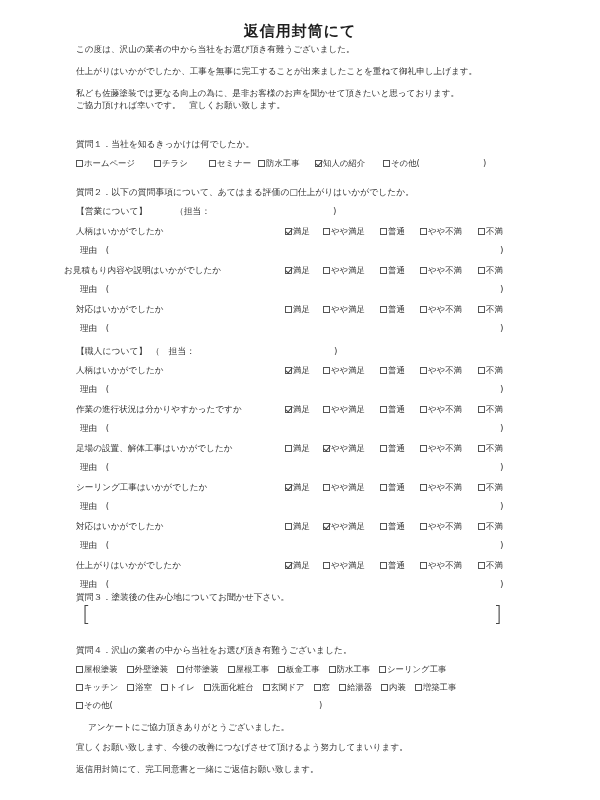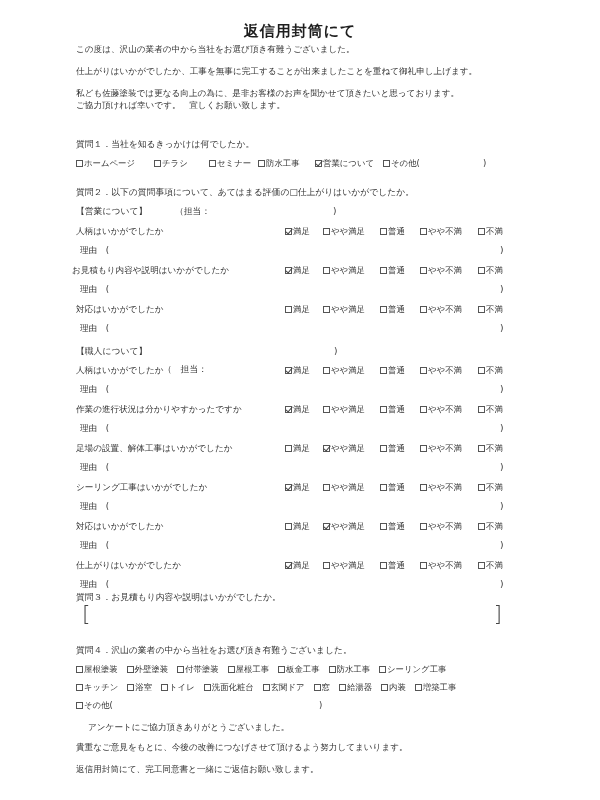--- a/index.html
+++ b/index.html
@@ -29,59 +29,59 @@
   <div class="abs p" style="left:76px;top:88px;">私ども佐藤塗装では更なる向上の為に、是非お客様のお声を聞かせて頂きたいと思っております。</div>
   <div class="abs p" style="left:76px;top:100px;">ご協力頂ければ幸いです。　宜しくお願い致します。</div>
 </div>
 
 <div>
   <div class="abs q" style="left:76px;top:139px;">質問１．当社を知るきっかけは何でしたか。</div>
   <div class="abs opt" style="left:76px;top:158px;"><span class="box"></span><span>ホームページ</span></div>
   <div class="abs opt" style="left:154px;top:158px;"><span class="box"></span><span>チラシ</span></div>
   <div class="abs opt" style="left:201px;top:158px;margin-left:8px;"><span class="box"></span><span>セミナー</span></div>
   <div class="abs opt" style="left:258px;top:158px;"><span class="box"></span><span>防水工事</span></div>
-  <div class="abs opt" style="left:315px;top:158px;"><span class="box checked"></span><span>営業について</span></div>
+  <div class="abs opt" style="left:315px;top:158px;"><span class="box checked"></span><span>知人の紹介</span></div>
   <div class="abs opt" style="left:383px;top:158px;"><span class="box"></span><span>その他(</span></div>
   <div class="abs opt" style="left:483px;top:158px;">)</div>
 </div>
 
 <div>
   <div class="abs q" style="left:76px;top:187px;">質問２．以下の質問事項について、あてはまる評価の□仕上がりはいかがでしたか。</div>
   <div class="abs q" style="left:76px;top:206px;">【営業について】</div>
   <div class="abs q" style="left:175px;top:206px;">（担当：</div>
   <div class="abs q" style="left:333px;top:206px;">)</div>
   <div id="sales-rows">
       <div class="abs row-label" style="left: 76px; top: 226px;">人柄はいかがでしたか</div>
       <div class="abs opt" style="left: 285px; top: 226px;"><span class="box checked"></span><span>満足</span></div>
       <div class="abs opt" style="left: 323px; top: 226px;"><span class="box"></span><span>やや満足</span></div>
       <div class="abs opt" style="left: 380px; top: 226px;"><span class="box"></span><span>普通</span></div>
       <div class="abs opt" style="left: 420px; top: 226px;"><span class="box"></span><span>やや不満</span></div>
       <div class="abs opt" style="left: 478px; top: 226px;"><span class="box"></span><span>不満</span></div>
       <div class="abs reason" style="left: 80px; top: 245px;">理由　(</div>
       <div class="abs paren-close" style="left: 500px; top: 245px;">)</div>
-      <div class="abs row-label" style="left: 72px; top: 265px;">お見積もり内容や説明はいかがでしたか</div>
+      <div class="abs row-label" style="left: 64px; top: 265px;">お見積もり内容や説明はいかがでしたか</div>
       <div class="abs opt" style="left: 285px; top: 265px;"><span class="box checked"></span><span>満足</span></div>
       <div class="abs opt" style="left: 323px; top: 265px;"><span class="box"></span><span>やや満足</span></div>
       <div class="abs opt" style="left: 380px; top: 265px;"><span class="box"></span><span>普通</span></div>
       <div class="abs opt" style="left: 420px; top: 265px;"><span class="box"></span><span>やや不満</span></div>
       <div class="abs opt" style="left: 478px; top: 265px;"><span class="box"></span><span>不満</span></div>
       <div class="abs reason" style="left: 80px; top: 284px;">理由　(</div>
       <div class="abs paren-close" style="left: 500px; top: 284px;">)</div>
       <div class="abs row-label" style="left: 76px; top: 304px;">対応はいかがでしたか</div>
       <div class="abs opt" style="left: 285px; top: 304px;"><span class="box"></span><span>満足</span></div>
       <div class="abs opt" style="left: 323px; top: 304px;"><span class="box"></span><span>やや満足</span></div>
       <div class="abs opt" style="left: 380px; top: 304px;"><span class="box"></span><span>普通</span></div>
       <div class="abs opt" style="left: 420px; top: 304px;"><span class="box"></span><span>やや不満</span></div>
       <div class="abs opt" style="left: 478px; top: 304px;"><span class="box"></span><span>不満</span></div>
       <div class="abs reason" style="left: 80px; top: 323px;">理由　(</div>
       <div class="abs paren-close" style="left: 500px; top: 323px;">)</div>
     </div>
 
   <div class="abs q" style="left:76px;top:346px;">【職人について】</div>
-  <div class="abs q" style="left:163px;top:346px;margin-top:18px;">（　担当：</div>
+  <div class="abs q" style="left:151px;top:346px;">（　担当：</div>
   <div class="abs q" style="left:334px;top:346px;">)</div>
   <div id="craft-rows">
       <div class="abs row-label" style="left: 76px; top: 365px;">人柄はいかがでしたか</div>
       <div class="abs opt" style="left: 285px; top: 365px;"><span class="box checked"></span><span>満足</span></div>
       <div class="abs opt" style="left: 323px; top: 365px;"><span class="box"></span><span>やや満足</span></div>
       <div class="abs opt" style="left: 380px; top: 365px;"><span class="box"></span><span>普通</span></div>
       <div class="abs opt" style="left: 420px; top: 365px;"><span class="box"></span><span>やや不満</span></div>
       <div class="abs opt" style="left: 478px; top: 365px;"><span class="box"></span><span>不満</span></div>
       <div class="abs reason" style="left: 80px; top: 384px;">理由　(</div>
       <div class="abs paren-close" style="left: 500px; top: 384px;">)</div>
@@ -122,32 +122,32 @@
       <div class="abs opt" style="left: 323px; top: 560px;"><span class="box"></span><span>やや満足</span></div>
       <div class="abs opt" style="left: 380px; top: 560px;"><span class="box"></span><span>普通</span></div>
       <div class="abs opt" style="left: 420px; top: 560px;"><span class="box"></span><span>やや不満</span></div>
       <div class="abs opt" style="left: 478px; top: 560px;"><span class="box"></span><span>不満</span></div>
       <div class="abs reason" style="left: 80px; top: 579px;">理由　(</div>
       <div class="abs paren-close" style="left: 500px; top: 579px;">)</div>
     </div>
 </div>
 
 <div>
-  <div class="abs q" style="left:76px;top:592px;">質問３．お見積もり内容や説明はいかがでしたか。</div>
+  <div class="abs q" style="left:76px;top:592px;">質問３．塗装後の住み心地についてお聞かせ下さい。</div>
   <div class="abs" style="left:82px;top:604px;width:420px;height:24px;">
     <span class="abs bracket" style="left:0;top:-3px;">[</span>
     <span class="abs bracket" style="right:0;top:-3px;">]</span>
   </div>
 </div>
 
 <div>
   <div class="abs q" style="left:76px;top:645px;">質問４．沢山の業者の中から当社をお選び頂き有難うございました。</div>
   <div id="q4-row1" class="abs opt" style="left:76px;top:664px;"><span style="margin-right: 9px;"><span class="box"></span><span>屋根塗装</span></span><span style="margin-right: 9px;"><span class="box"></span><span>外壁塗装</span></span><span style="margin-right: 9px;"><span class="box"></span><span>付帯塗装</span></span><span style="margin-right: 9px;"><span class="box"></span><span>屋根工事</span></span><span style="margin-right: 9px;"><span class="box"></span><span>板金工事</span></span><span style="margin-right: 9px;"><span class="box"></span><span>防水工事</span></span><span style="margin-right: 9px;"><span class="box"></span><span>シーリング工事</span></span></div>
   <div id="q4-row2" class="abs opt" style="left:76px;top:682px;"><span style="margin-right: 9px;"><span class="box"></span><span>キッチン</span></span><span style="margin-right: 9px;"><span class="box"></span><span>浴室</span></span><span style="margin-right: 9px;"><span class="box"></span><span>トイレ</span></span><span style="margin-right: 9px;"><span class="box"></span><span>洗面化粧台</span></span><span style="margin-right: 9px;"><span class="box"></span><span>玄関ドア</span></span><span style="margin-right: 9px;"><span class="box"></span><span>窓</span></span><span style="margin-right: 9px;"><span class="box"></span><span>給湯器</span></span><span style="margin-right: 9px;"><span class="box"></span><span>内装</span></span><span style="margin-right: 9px;"><span class="box"></span><span>増築工事</span></span></div>
   <div class="abs opt" style="left:76px;top:700px;"><span class="box"></span><span>その他(</span></div>
   <div class="abs opt" style="left:319px;top:700px;">)</div>
 </div>
 
 <div>
   <div class="abs p" style="left:88px;top:722px;">アンケートにご協力頂きありがとうございました。</div>
-  <div class="abs p" style="left:76px;top:742px;">貴重なご意見をもとに、今後の改善につなげさせて頂けるよう努力してまいります。</div>
+  <div class="abs p" style="left:76px;top:742px;">宜しくお願い致します、今後の改善につなげさせて頂けるよう努力してまいります。</div>
   <div class="abs p" style="left:76px;top:764px;font-family:Liberation Serif, serif;">返信用封筒にて、完工同意書と一緒にご返信お願い致します。</div>
 </div>
 
 </body></html>

